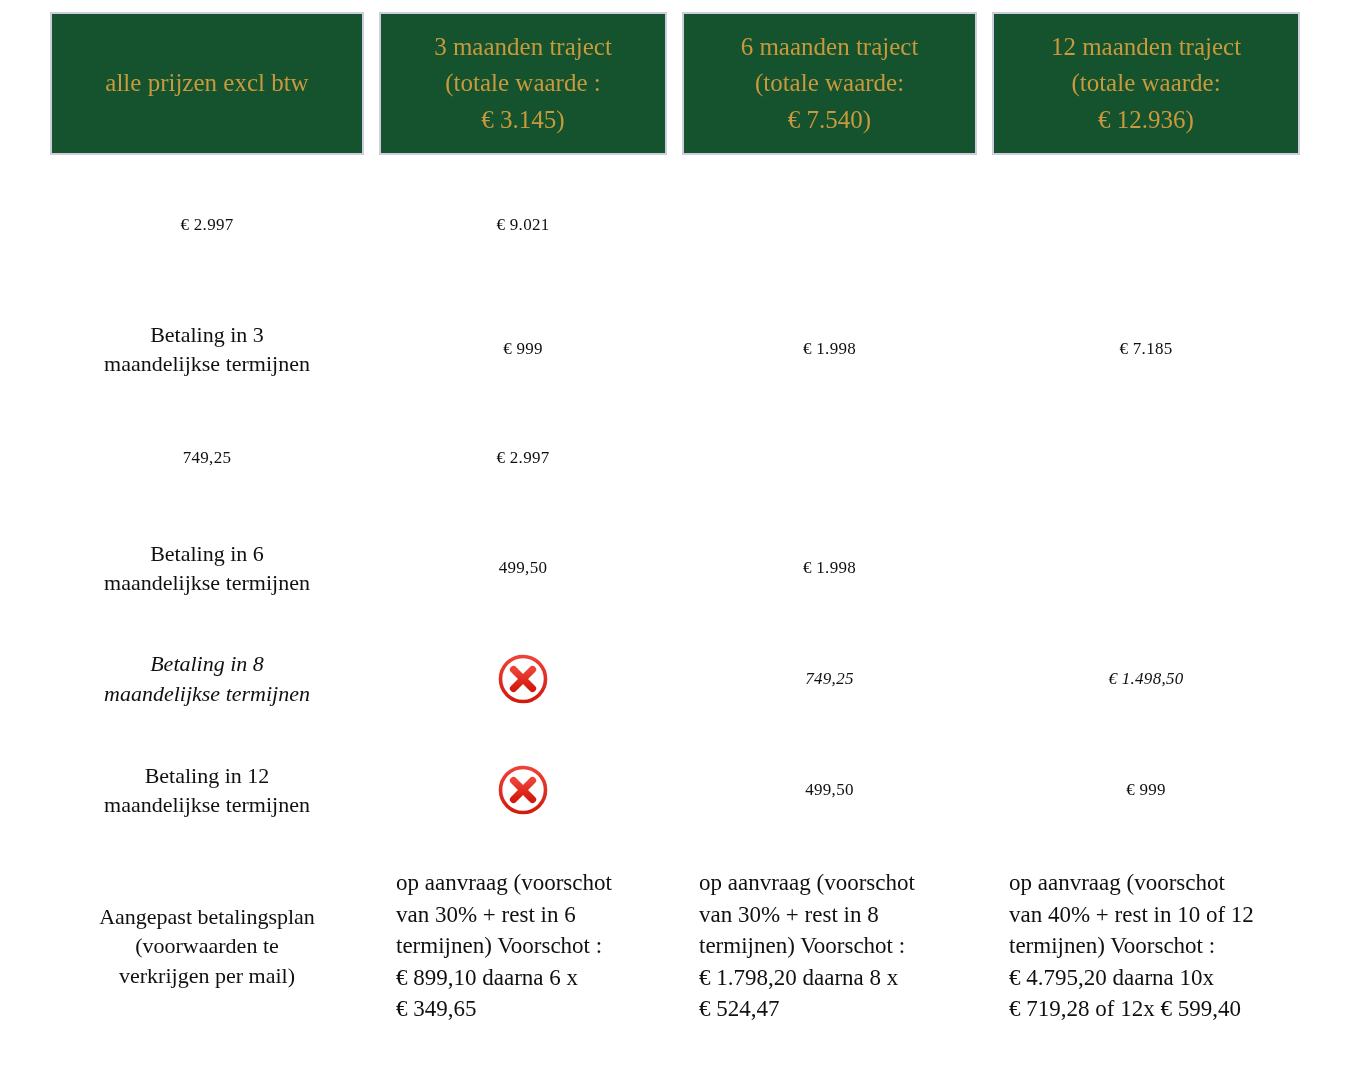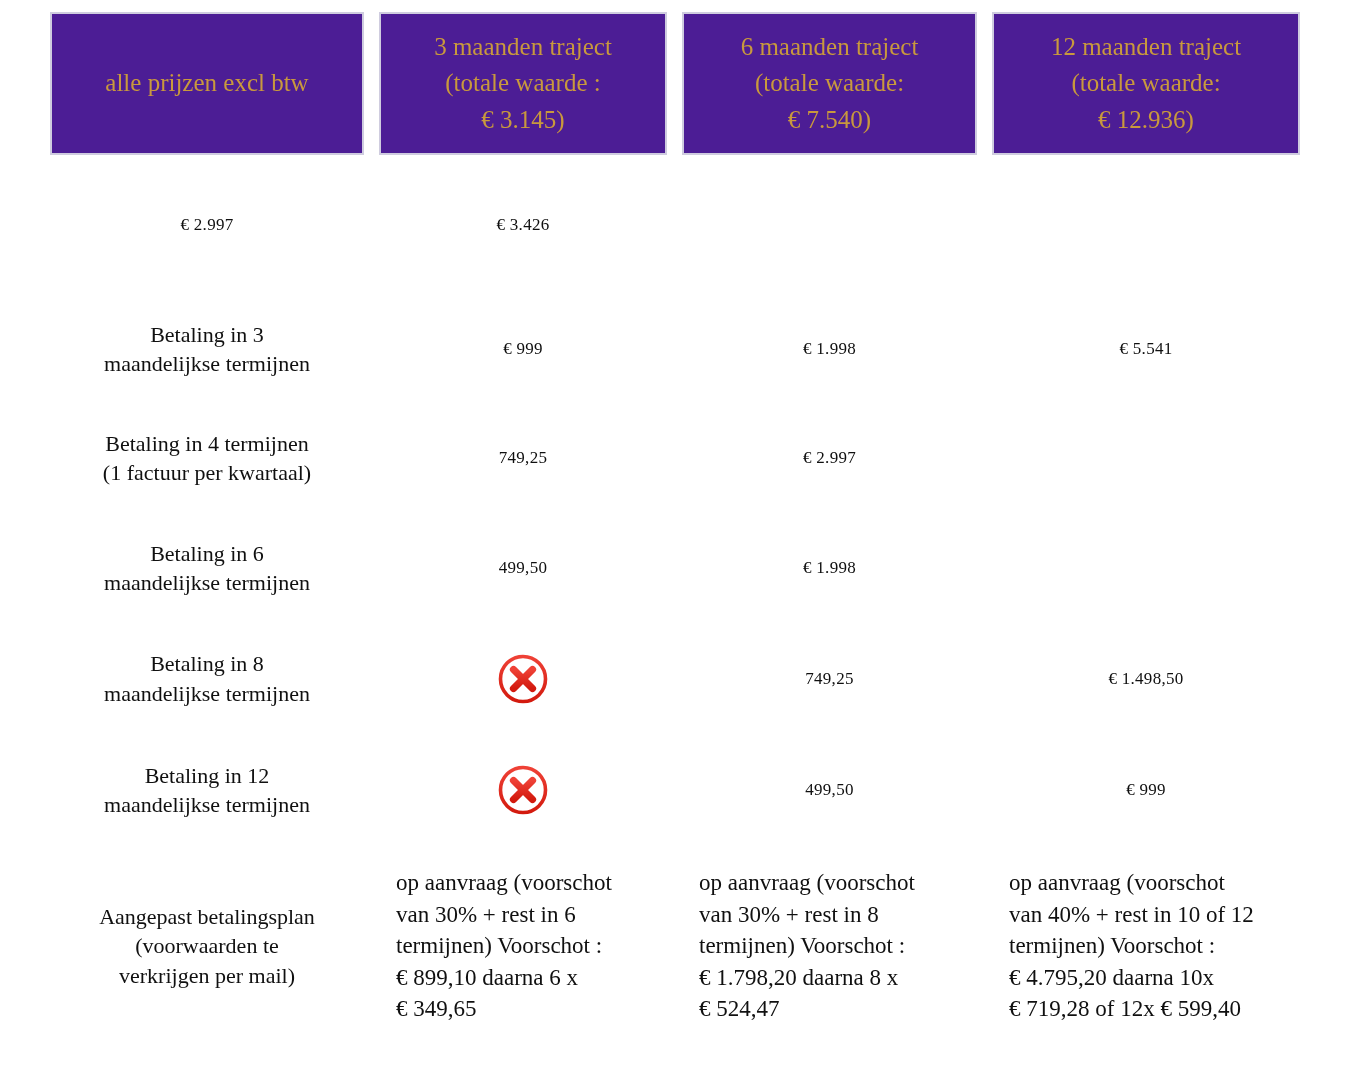--- a/index.html
+++ b/index.html
@@ -20,39 +20,39 @@
   }
   .grid {
     display: grid;
     grid-template-columns: 314px 288px 295px 308px;
     column-gap: 15px;
     align-items: center;
   }
   
   .hcell {
     height: 143px;
-    background: #4c1d95;
+    background: #14532d;
     border: 2px solid #cfccdf;
     box-sizing: border-box;
     display: flex;
     align-items: center;
     justify-content: center;
     text-align: center;
     color: #c9993d;
     font-size: 25px;
     line-height: 1.45;
     white-space: pre-line;
   }
   
   .row { align-items: center; }
   .r1 { height: 140px; }
   .r2 { height: 108px; }
   .r3 { height: 110px; }
   .r4 { height: 110px; }
-  .r5 { height: 111px; }
+  .r5 { height: 111px; font-style: italic; }
   .r6 { height: 112px; }
   .r7 { height: 200px; }
   .label {
     text-align: center;
     font-size: 22px;
     line-height: 1.33;
     white-space: pre-line;
   }
   .value {
     text-align: center;
@@ -87,34 +87,32 @@
     <div class="hcell">6 maanden traject
 (totale waarde:
 € 7.540)</div>
     <div class="hcell">12 maanden traject
 (totale waarde:
 € 12.936)</div>
   </div>
 
   <div class="grid row r1">
     <div class="value">€ 2.997</div>
-    <div class="value">€ 3.426</div>
+    <div class="value">€ 9.021</div>
   </div>
 
   <div class="grid row r2">
     <div class="label">Betaling in 3
 maandelijkse termijnen</div>
     <div class="value">€ 999</div>
     <div class="value">€ 1.998</div>
-    <div class="value">€ 5.541</div>
+    <div class="value">€ 7.185</div>
   </div>
 
   <div class="grid row r3">
-    <div class="label">Betaling in 4 termijnen
-(1 factuur per kwartaal)</div>
     <div class="value">749,25</div>
     <div class="value">€ 2.997</div>
   </div>
 
   <div class="grid row r4">
     <div class="label">Betaling in 6
 maandelijkse termijnen</div>
     <div class="value">499,50</div>
     <div class="value">€ 1.998</div>
   </div>

